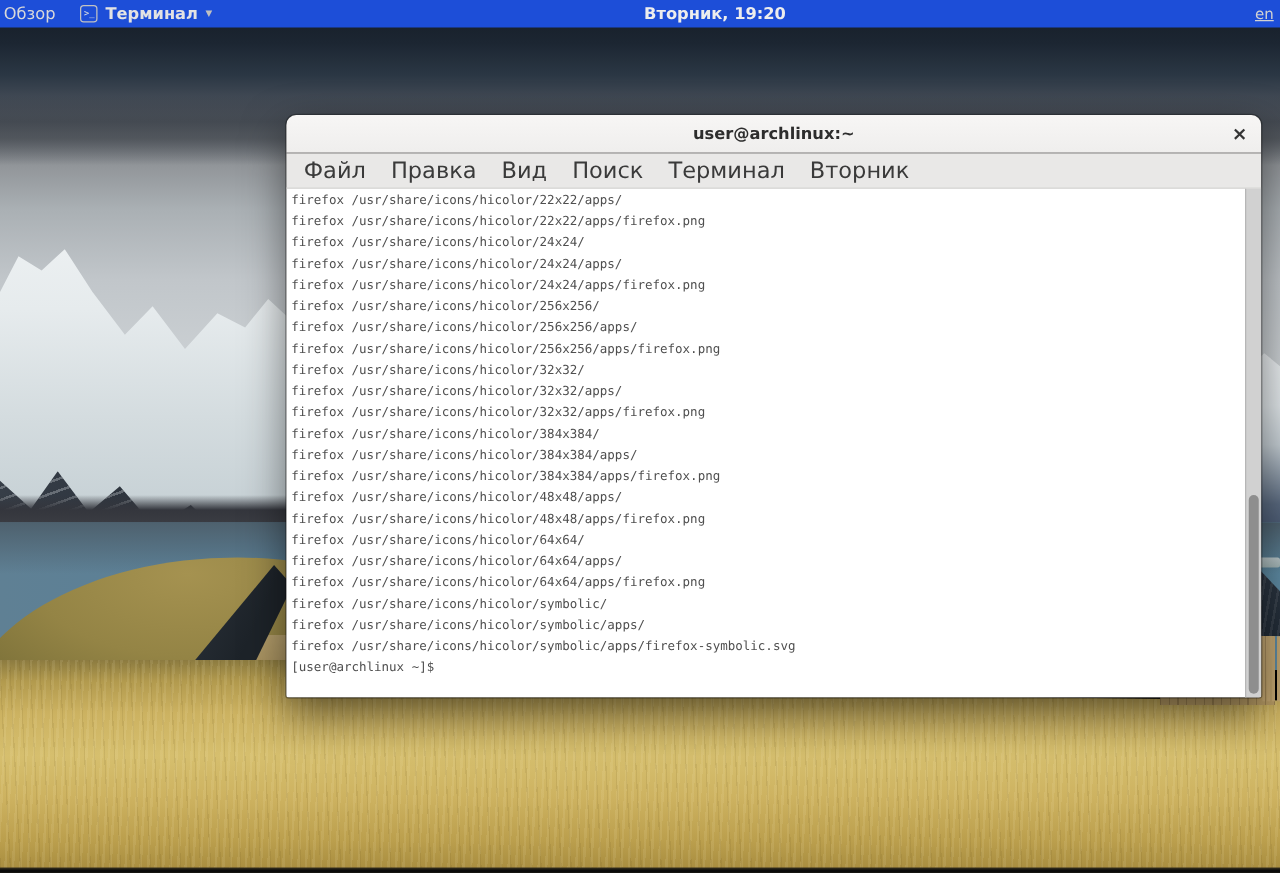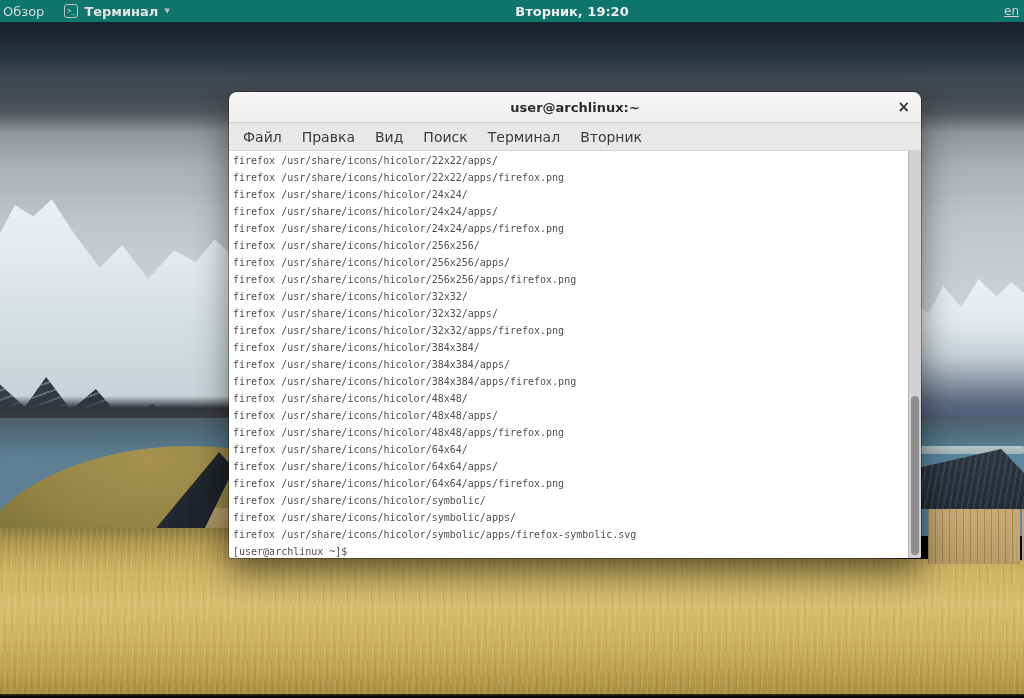--- a/index.html
+++ b/index.html
@@ -56,45 +56,45 @@
     background:repeating-linear-gradient(90deg,#c3a671 0 2px,rgba(0,0,0,0) 2px 4px);}
   .field{position:absolute;left:0;top:528px;width:100%;height:170px;
     background:repeating-linear-gradient(93deg,rgba(250,240,200,.10) 0 2px,rgba(0,0,0,0) 2px 6px),
       repeating-linear-gradient(87deg,rgba(90,70,20,.10) 0 1px,rgba(0,0,0,0) 1px 8px),
       linear-gradient(180deg,#8c7b40 0%,#b29a4e 10%,#ccb261 25%,#d6bf6e 45%,#cdb260 65%,#bb9f4d 85%,#a68b3e 100%);
     clip-path:polygon(0 0,26% 0,45% 10%,62% 16%,100% 19%,100% 100%,0 100%);}
   .bottom-strip{position:absolute;left:0;top:694px;width:100%;height:4px;
     background:linear-gradient(180deg,#3a3320,#0a0a0a 60%);}
 
   
-  .topbar{position:absolute;left:0;top:0;width:100%;height:22px;background:#0f766e;
+  .topbar{position:absolute;left:0;top:0;width:100%;height:22px;background:#1d4ed8;
     color:#d9d9d9;font-size:13px;display:flex;align-items:center;z-index:40;}
   .activities{margin-left:-5px;padding:0 8px;cursor:default;}
   .app-menu{display:flex;align-items:center;gap:6px;margin-left:12px;}
   .ticon{width:14px;height:14px;border:1px solid #c2c2c2;border-radius:3px;
     display:inline-flex;align-items:center;justify-content:center;box-sizing:border-box;}
   .ticon-glyph{font-family:"DejaVu Sans Mono",monospace;font-size:7px;line-height:7px;color:#e2e2e2;}
   .app-label{font-weight:700;color:#e3e3e3;}
   .caret{font-size:7px;color:#c0c0c0;}
   .clock{position:absolute;left:572px;transform:translateX(-50%);font-weight:700;color:#ededed;}
   .kbd-indicator{position:absolute;right:5px;font-size:12px;color:#d2d2d2;text-decoration:underline;}
 
   
-  .window{position:absolute;left:229px;top:92px;width:692px;height:466px;z-index:30;
+  .window{position:absolute;left:229px;top:92px;width:780px;height:466px;z-index:30;
     border-radius:8px 8px 2px 2px;overflow:hidden;background:#404040;
     box-shadow:0 0 0 1px rgba(0,0,0,.28),0 14px 34px rgba(0,0,0,.5);}
   .titlebar{height:30px;background:linear-gradient(180deg,#f7f6f5 0%,#efeeed 100%);
     border-bottom:1px solid #cfcecd;position:relative;display:flex;align-items:center;
     justify-content:center;}
   .title{font-size:13px;font-weight:700;color:#2d2d2d;}
   .close-btn{position:absolute;right:11px;top:0;height:30px;display:flex;align-items:center;
     font-size:15px;font-weight:600;color:#343434;cursor:default;}
   .menubar{height:27px;background:#e9e8e7;border-bottom:1px solid #d6d5d3;
     display:flex;align-items:center;padding-left:4px;}
-  .menu-item{font-size:14px;color:#3a3a3a;padding:4px 10px;cursor:default;}
+  .menu-item{font-size:18px;color:#3a3a3a;padding:4px 10px;cursor:default;}
   .terminal{position:relative;height:407px;background:#fff;
     font-family:"DejaVu Sans Mono","Liberation Mono",monospace;font-size:10px;color:#4f4f4f;
     padding:1px 0 0 4px;box-sizing:border-box;}
   .tline{height:17px;line-height:17px;white-space:pre;}
   .scroll-track{position:absolute;right:0;top:0;bottom:0;width:13px;background:#d1d1d1;
     border-left:1px solid #b6b6b6;box-sizing:border-box;}
   .scroll-thumb{position:absolute;right:2px;top:245px;bottom:3px;width:8px;
     background:#8e8e8e;border-radius:4px;}
 </style>
 </head>
@@ -154,21 +154,20 @@
         <div class="tline">firefox /usr/share/icons/hicolor/24x24/apps/firefox.png</div>
         <div class="tline">firefox /usr/share/icons/hicolor/256x256/</div>
         <div class="tline">firefox /usr/share/icons/hicolor/256x256/apps/</div>
         <div class="tline">firefox /usr/share/icons/hicolor/256x256/apps/firefox.png</div>
         <div class="tline">firefox /usr/share/icons/hicolor/32x32/</div>
         <div class="tline">firefox /usr/share/icons/hicolor/32x32/apps/</div>
         <div class="tline">firefox /usr/share/icons/hicolor/32x32/apps/firefox.png</div>
         <div class="tline">firefox /usr/share/icons/hicolor/384x384/</div>
         <div class="tline">firefox /usr/share/icons/hicolor/384x384/apps/</div>
         <div class="tline">firefox /usr/share/icons/hicolor/384x384/apps/firefox.png</div>
-        <div class="tline">firefox /usr/share/icons/hicolor/48x48/</div>
         <div class="tline">firefox /usr/share/icons/hicolor/48x48/apps/</div>
         <div class="tline">firefox /usr/share/icons/hicolor/48x48/apps/firefox.png</div>
         <div class="tline">firefox /usr/share/icons/hicolor/64x64/</div>
         <div class="tline">firefox /usr/share/icons/hicolor/64x64/apps/</div>
         <div class="tline">firefox /usr/share/icons/hicolor/64x64/apps/firefox.png</div>
         <div class="tline">firefox /usr/share/icons/hicolor/symbolic/</div>
         <div class="tline">firefox /usr/share/icons/hicolor/symbolic/apps/</div>
         <div class="tline">firefox /usr/share/icons/hicolor/symbolic/apps/firefox-symbolic.svg</div>
       </div>
     <div class="tline">[user@archlinux ~]$</div>

